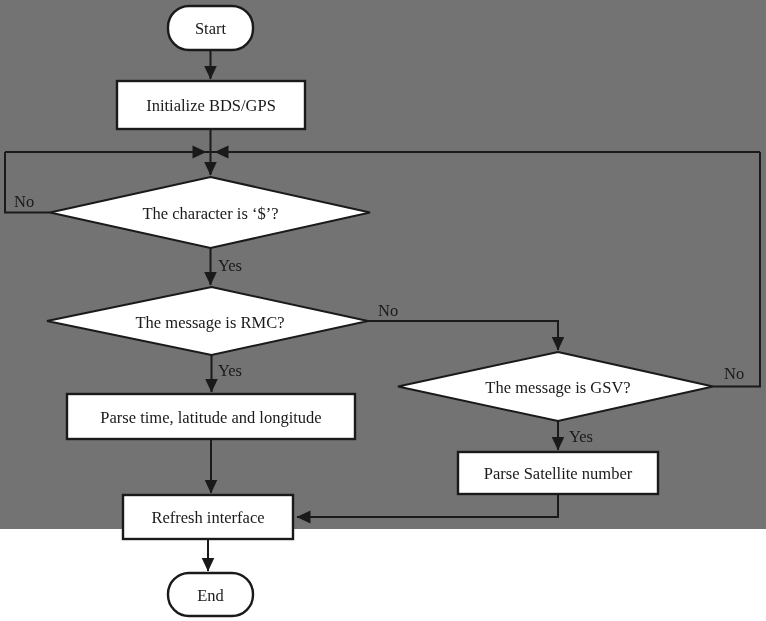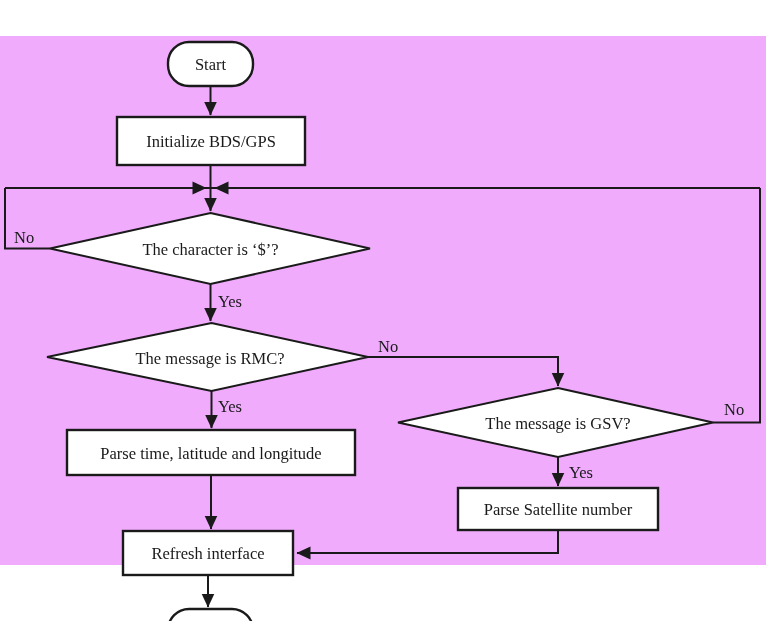--- a/index.html
+++ b/index.html
@@ -7,22 +7,21 @@
     padding: 0;
     background: #ffffff;
     width: 766px;
     height: 621px;
     overflow: hidden;
   }
   .stage {
     position: relative;
     width: 766px;
     height: 529px;
-    background: #f0abfc;
-    margin-top: 36px;
+    background: #737373;
   }
   svg { display: block; }
   .shape {
     fill: #ffffff;
     stroke: #1a1a1a;
     stroke-width: 2.4;
   }
   .diamond {
     fill: #ffffff;
     stroke: #1a1a1a;

